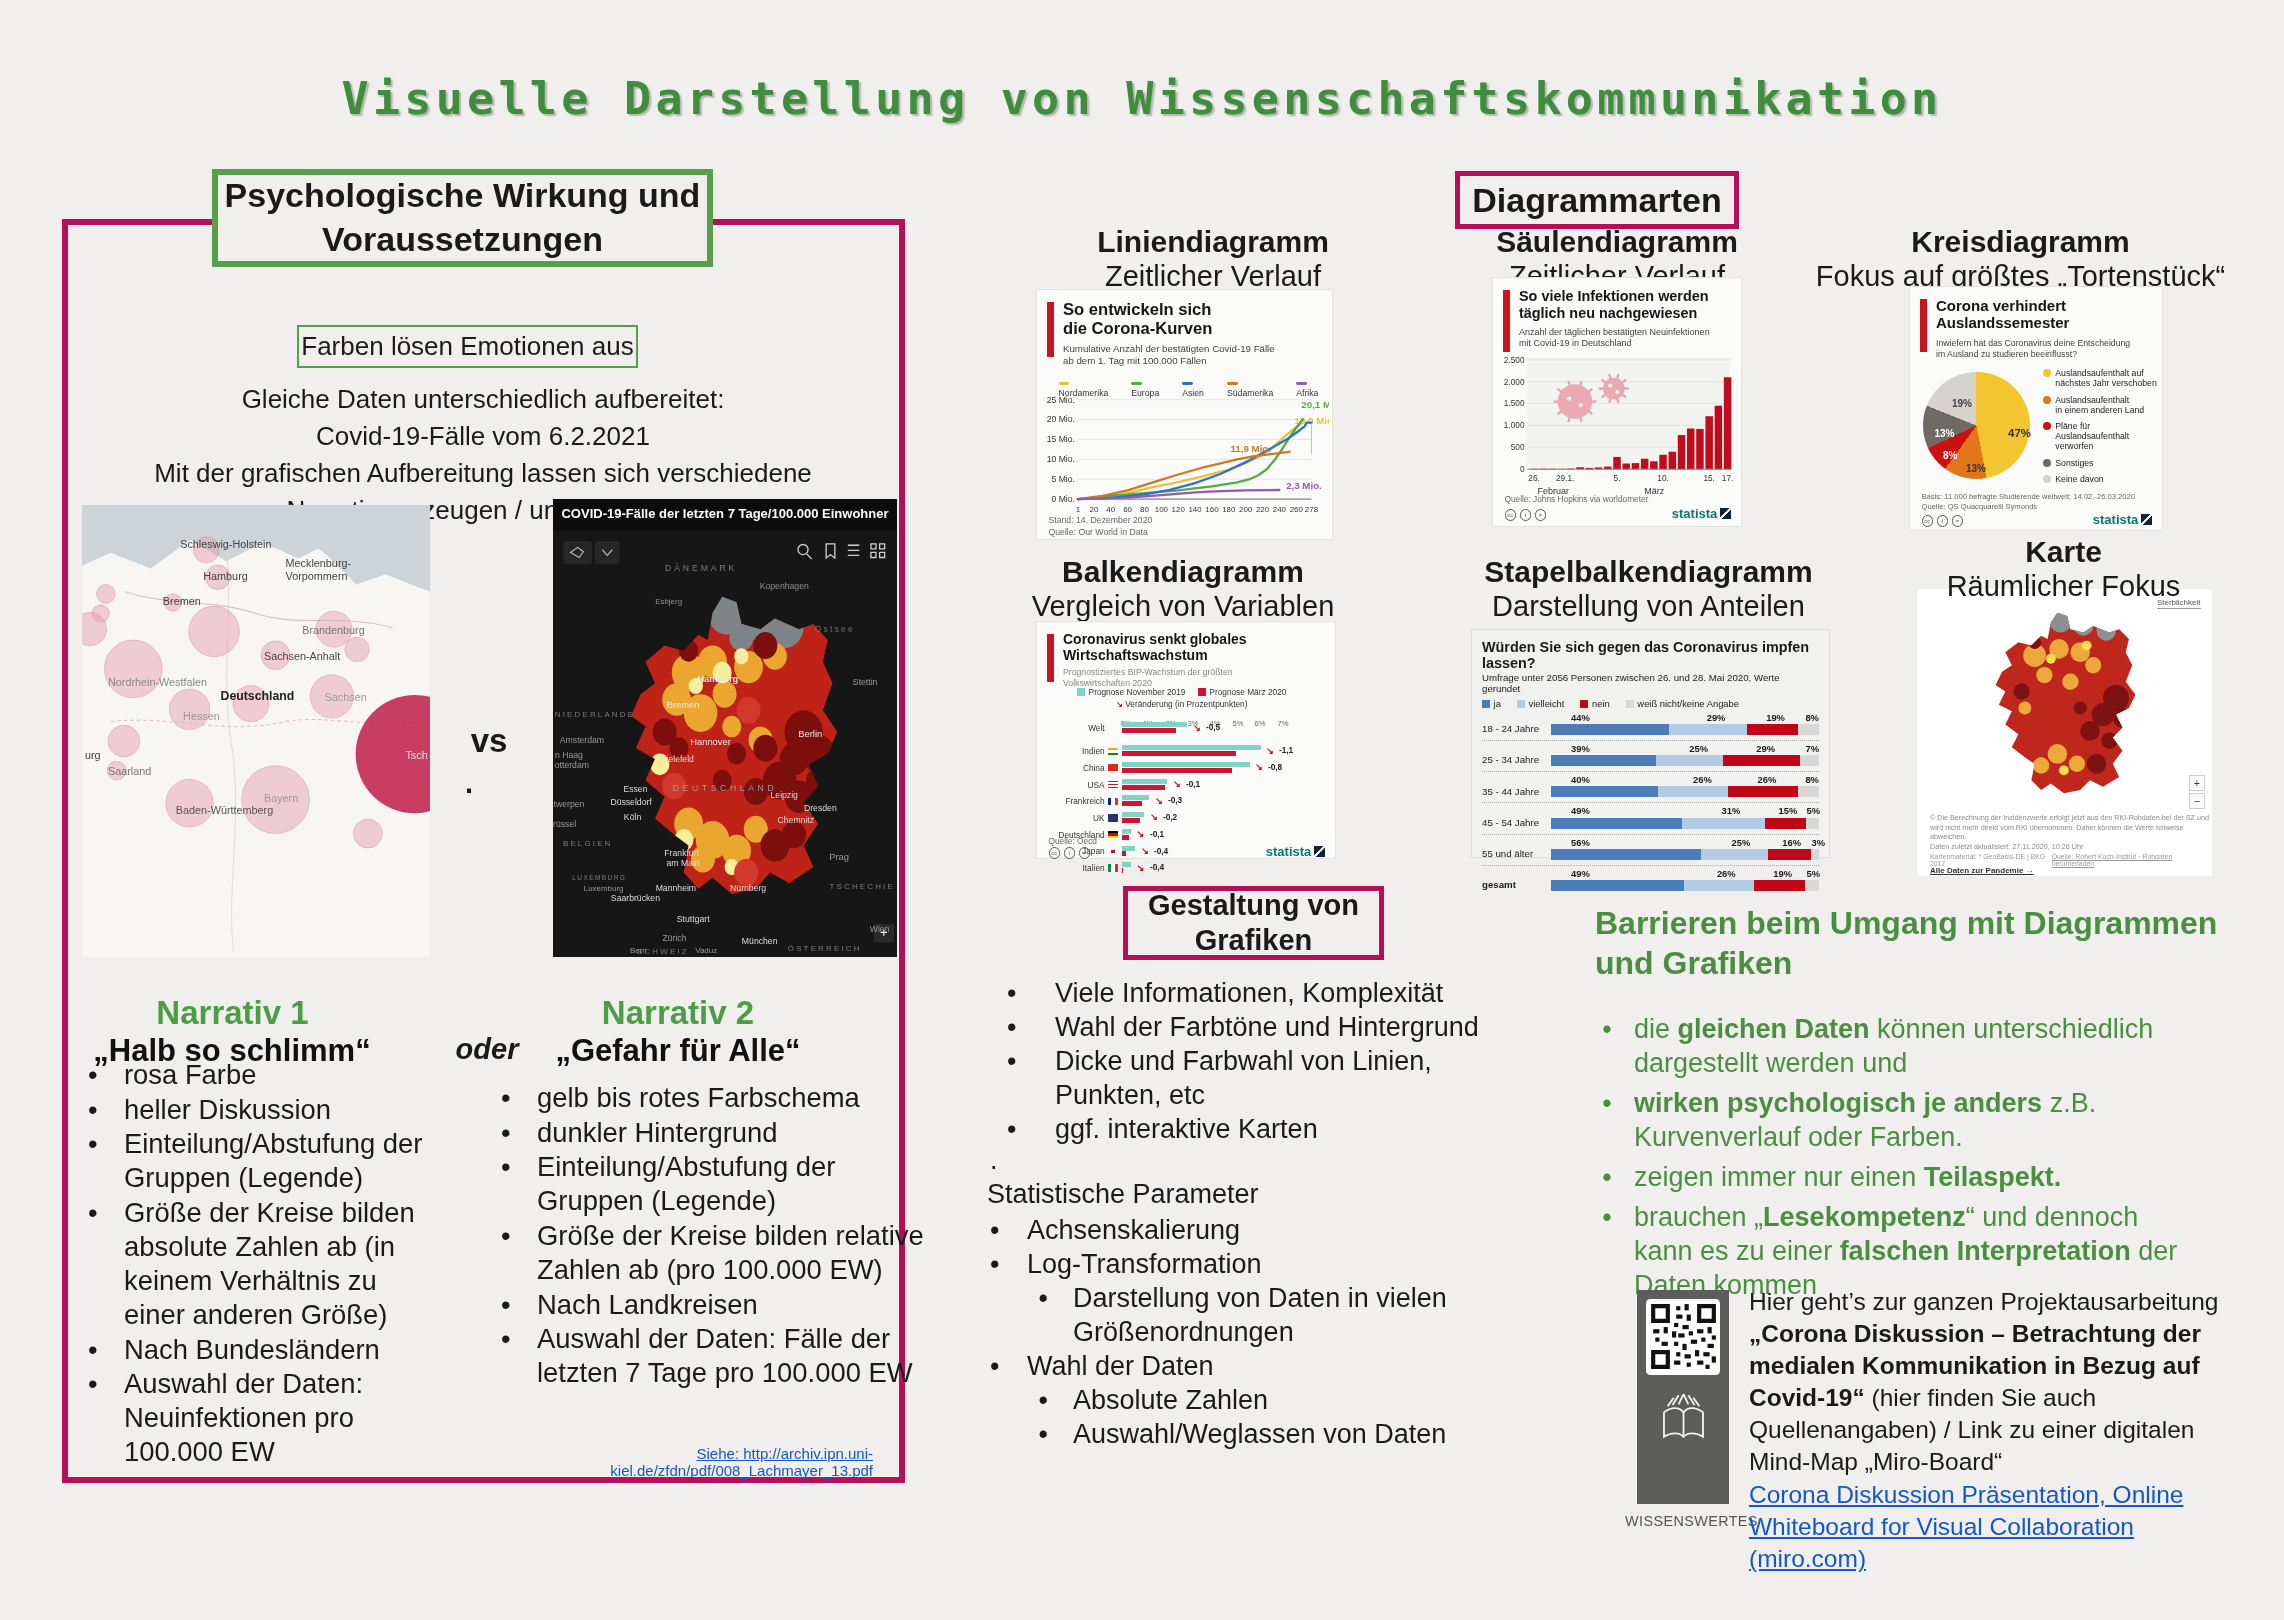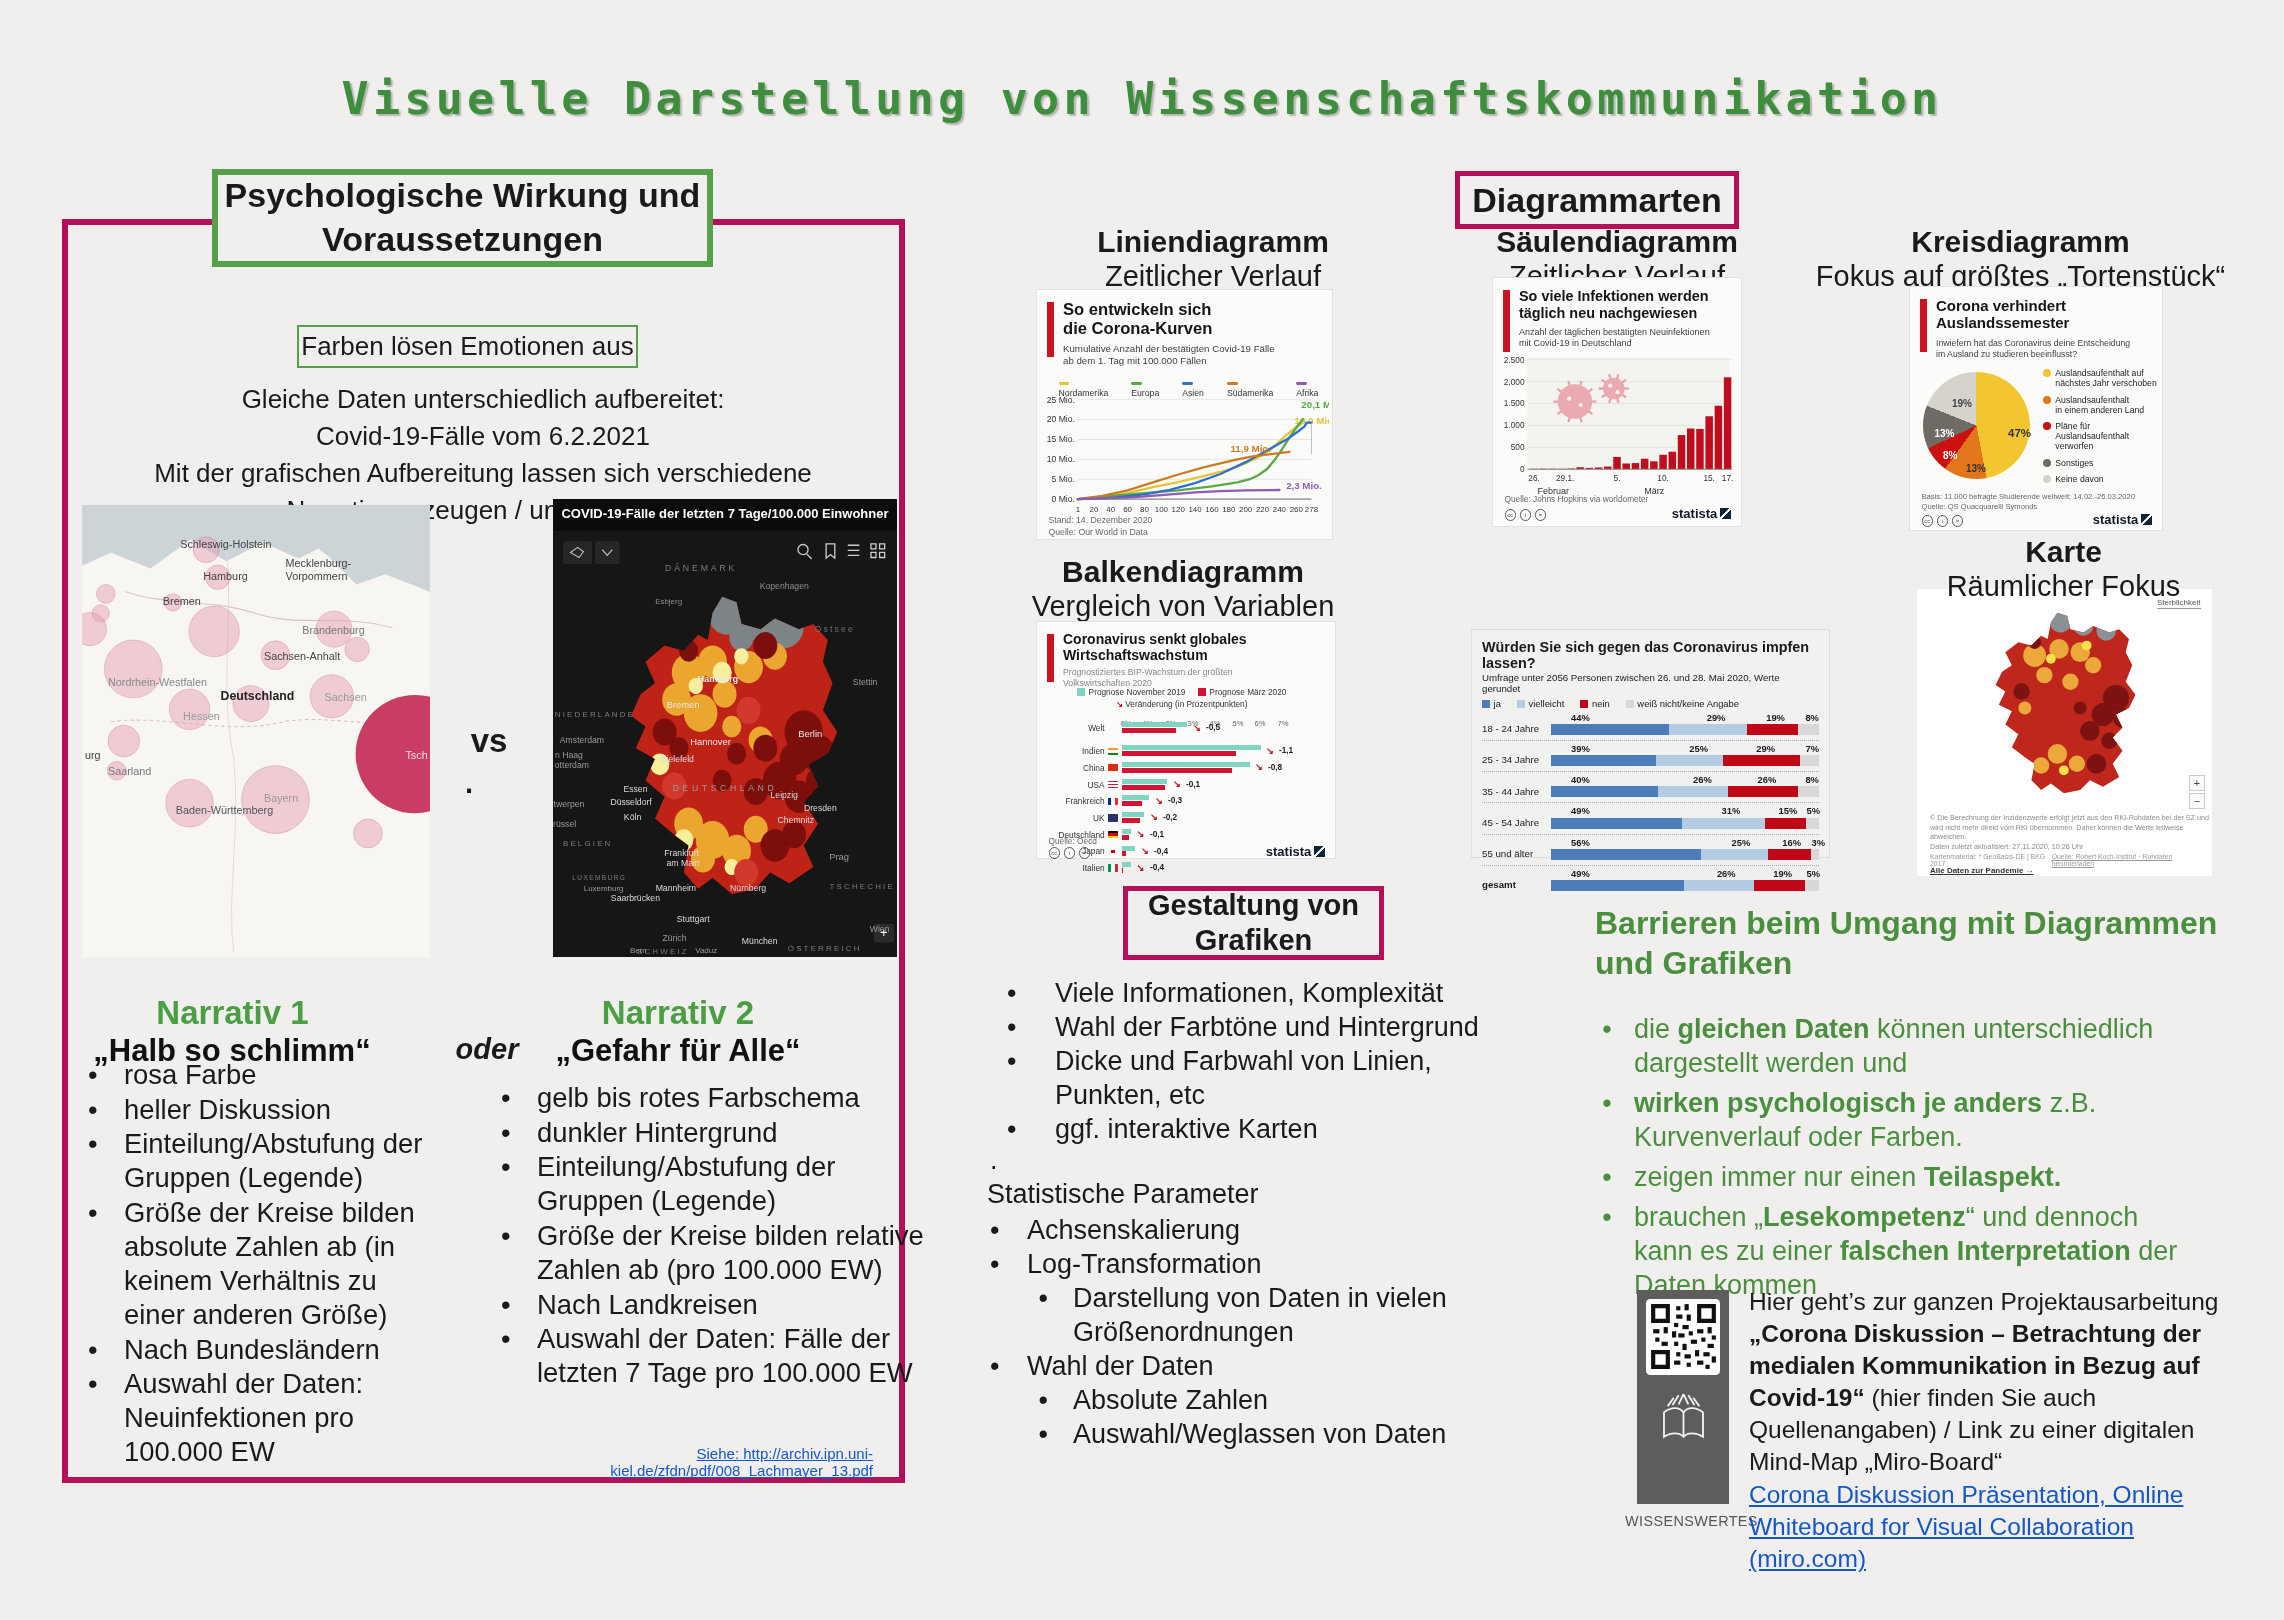--- a/index.html
+++ b/index.html
@@ -49,21 +49,21 @@
   .cellhead .h1{font-weight:bold;font-size:30px;}
   .cellhead .h2{font-size:29px;}
   .card{position:absolute;background:#fbfbf9;border:0.7px solid #e2e2de;}
   .accent{position:absolute;left:10px;top:11.5px;width:6.5px;background:#cc1420;}
   .ctitle{position:absolute;left:26px;font-weight:bold;color:#151515;line-height:1.15;}
   .csub{position:absolute;left:26px;color:#3f3f3f;line-height:1.25;}
   .cfoot{position:absolute;left:11.5px;color:#666;line-height:1.35;}
   .ccrow{position:absolute;left:11.5px;display:flex;gap:3.6px;}
   .cc{width:11.5px;height:11.5px;border:1px solid #555;border-radius:50%;font-size:5.8px;color:#555;
       display:flex;align-items:center;justify-content:center;}
-  .statista{position:absolute;right:10px;font-weight:bold;font-size:13px;color:#0f172a;display:flex;align-items:center;gap:2.9px;}
+  .statista{position:absolute;right:10px;font-weight:bold;font-size:13px;color:#0f766e;display:flex;align-items:center;gap:2.9px;}
   .st-sq{width:10.8px;height:10.8px;display:inline-block;background:linear-gradient(135deg,#0f2438 42%,#fff 42% 58%,#0f2438 58%);}
 
   
   #linie-card{left:1036px;top:289px;width:297px;height:251px;}
   #linie-legend{position:absolute;left:21.6px;top:88px;display:flex;gap:9.4px;font-size:8.7px;color:#333;}
   #linie-legend .mk{width:10.8px;height:2.9px;border-radius:1.4px;display:inline-block;margin-right:2.9px;vertical-align:middle;}
   
   #saeule-card{left:1492px;top:277px;width:250px;height:250px;}
   
   #kreis-card{left:1909px;top:286px;width:254px;height:245px;}
@@ -697,20 +697,24 @@
       <span class="cc" data-name="cc-icon">cc</span>
         <span class="cc" data-name="attribution-icon">i</span>
         <span class="cc" data-name="nd-icon">=</span>
     </div>
     <div class="statista" style="top:222px;" data-name="statista-logo">
         <span>statista</span>
         <span class="st-sq" data-name="statista-icon"></span>
       </div>
   </div>
 
+  <div class="cellhead abs" style="left:1443px;top:554px;width:411px;" data-name="cell-stapel-heading">
+    <div class="h1" data-name="heading">Stapelbalkendiagramm</div>
+    <div class="h2" data-name="subheading">Darstellung von Anteilen</div>
+  </div>
   <div class="abs" id="stapel-card" data-name="chart-stapelbalken">
     <div id="stapel-title" data-name="chart-title">Würden Sie sich gegen das Coronavirus impfen lassen?</div>
     <div id="stapel-sub" data-name="chart-subtitle">Umfrage unter 2056 Personen zwischen 26. und 28. Mai 2020, Werte gerundet</div>
     <div id="stapel-legend" data-name="chart-legend">
         <span data-name="legend-item"><span class="sq" style="background:#4d7db8" data-name="legend-swatch"></span>ja</span>
         <span data-name="legend-item"><span class="sq" style="background:#b4cbe4" data-name="legend-swatch"></span>vielleicht</span>
         <span data-name="legend-item"><span class="sq" style="background:#bf0717" data-name="legend-swatch"></span>nein</span>
         <span data-name="legend-item"><span class="sq" style="background:#d8d8d8" data-name="legend-swatch"></span>weiß nicht/keine Angabe</span>
       </div>
     <div id="stapel-rows" data-name="stacked-rows">

